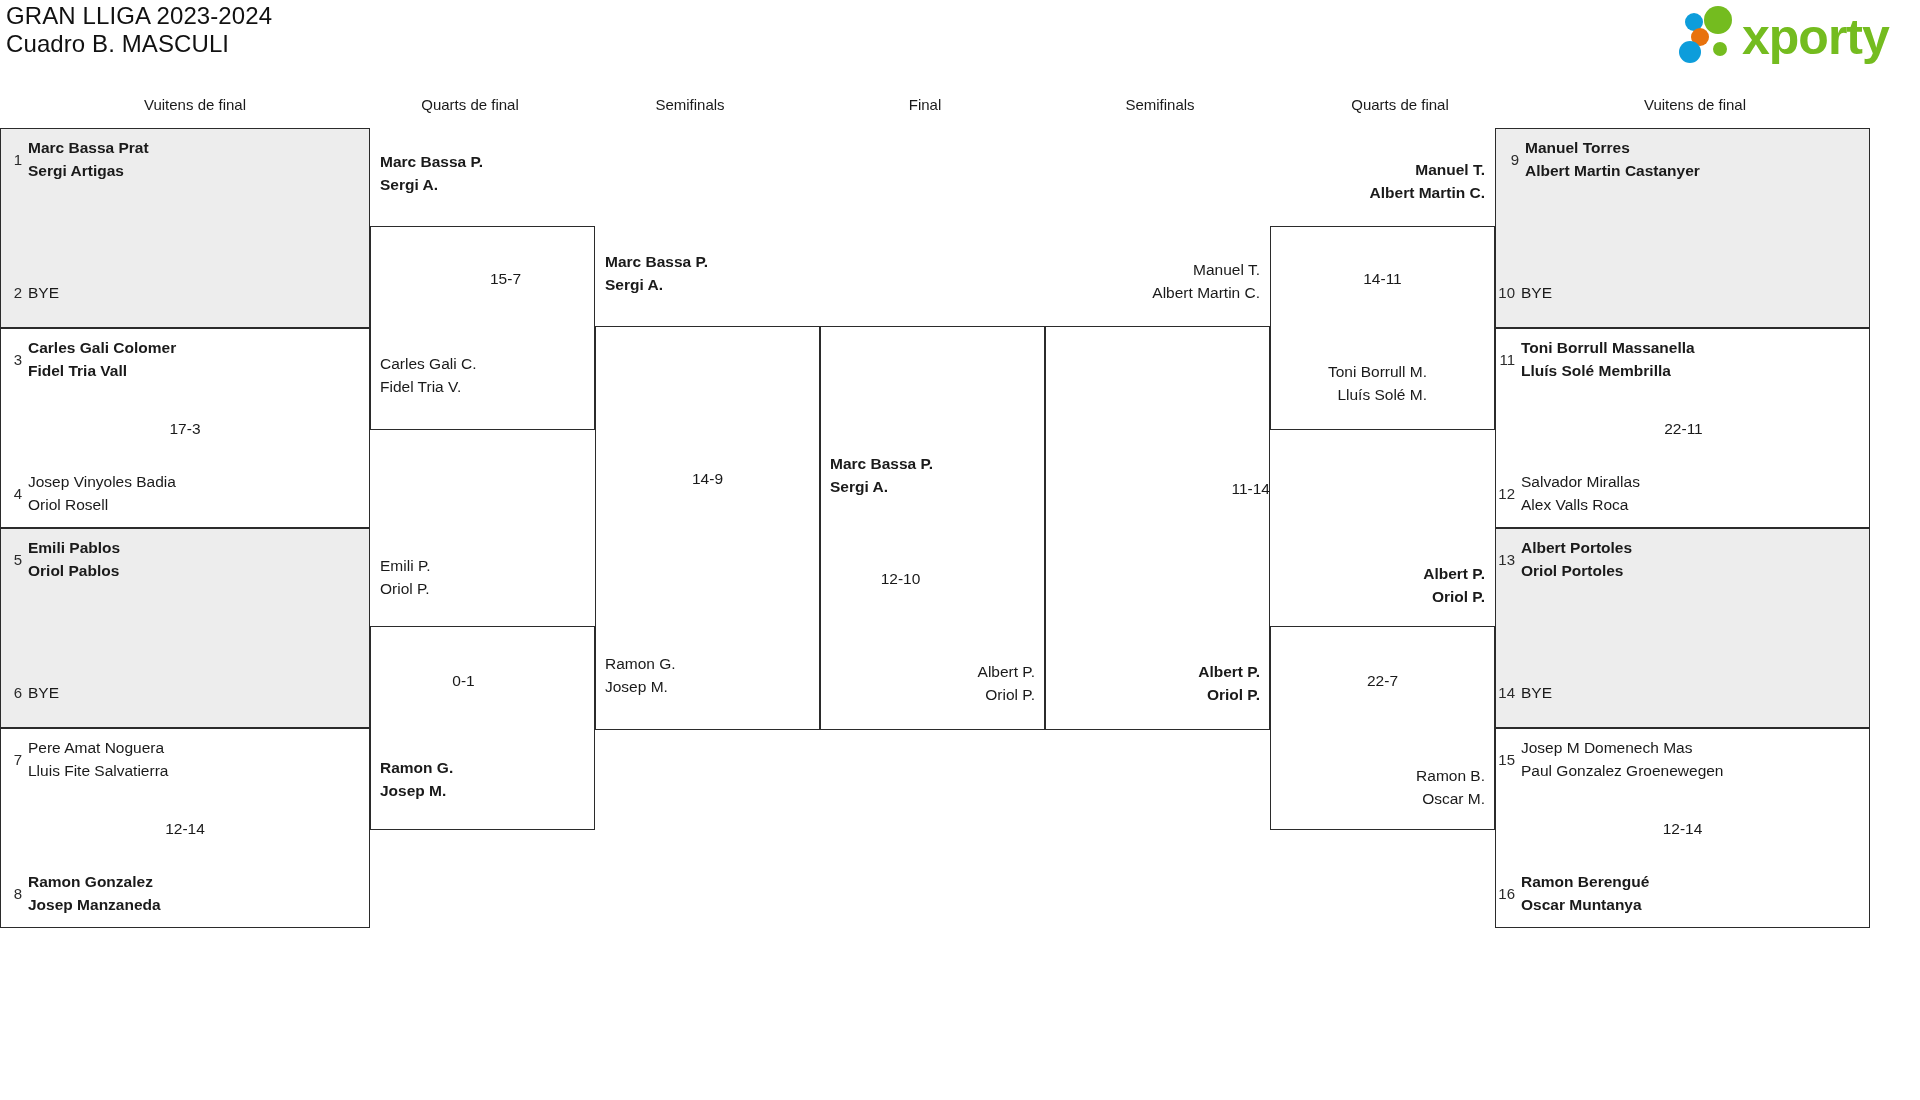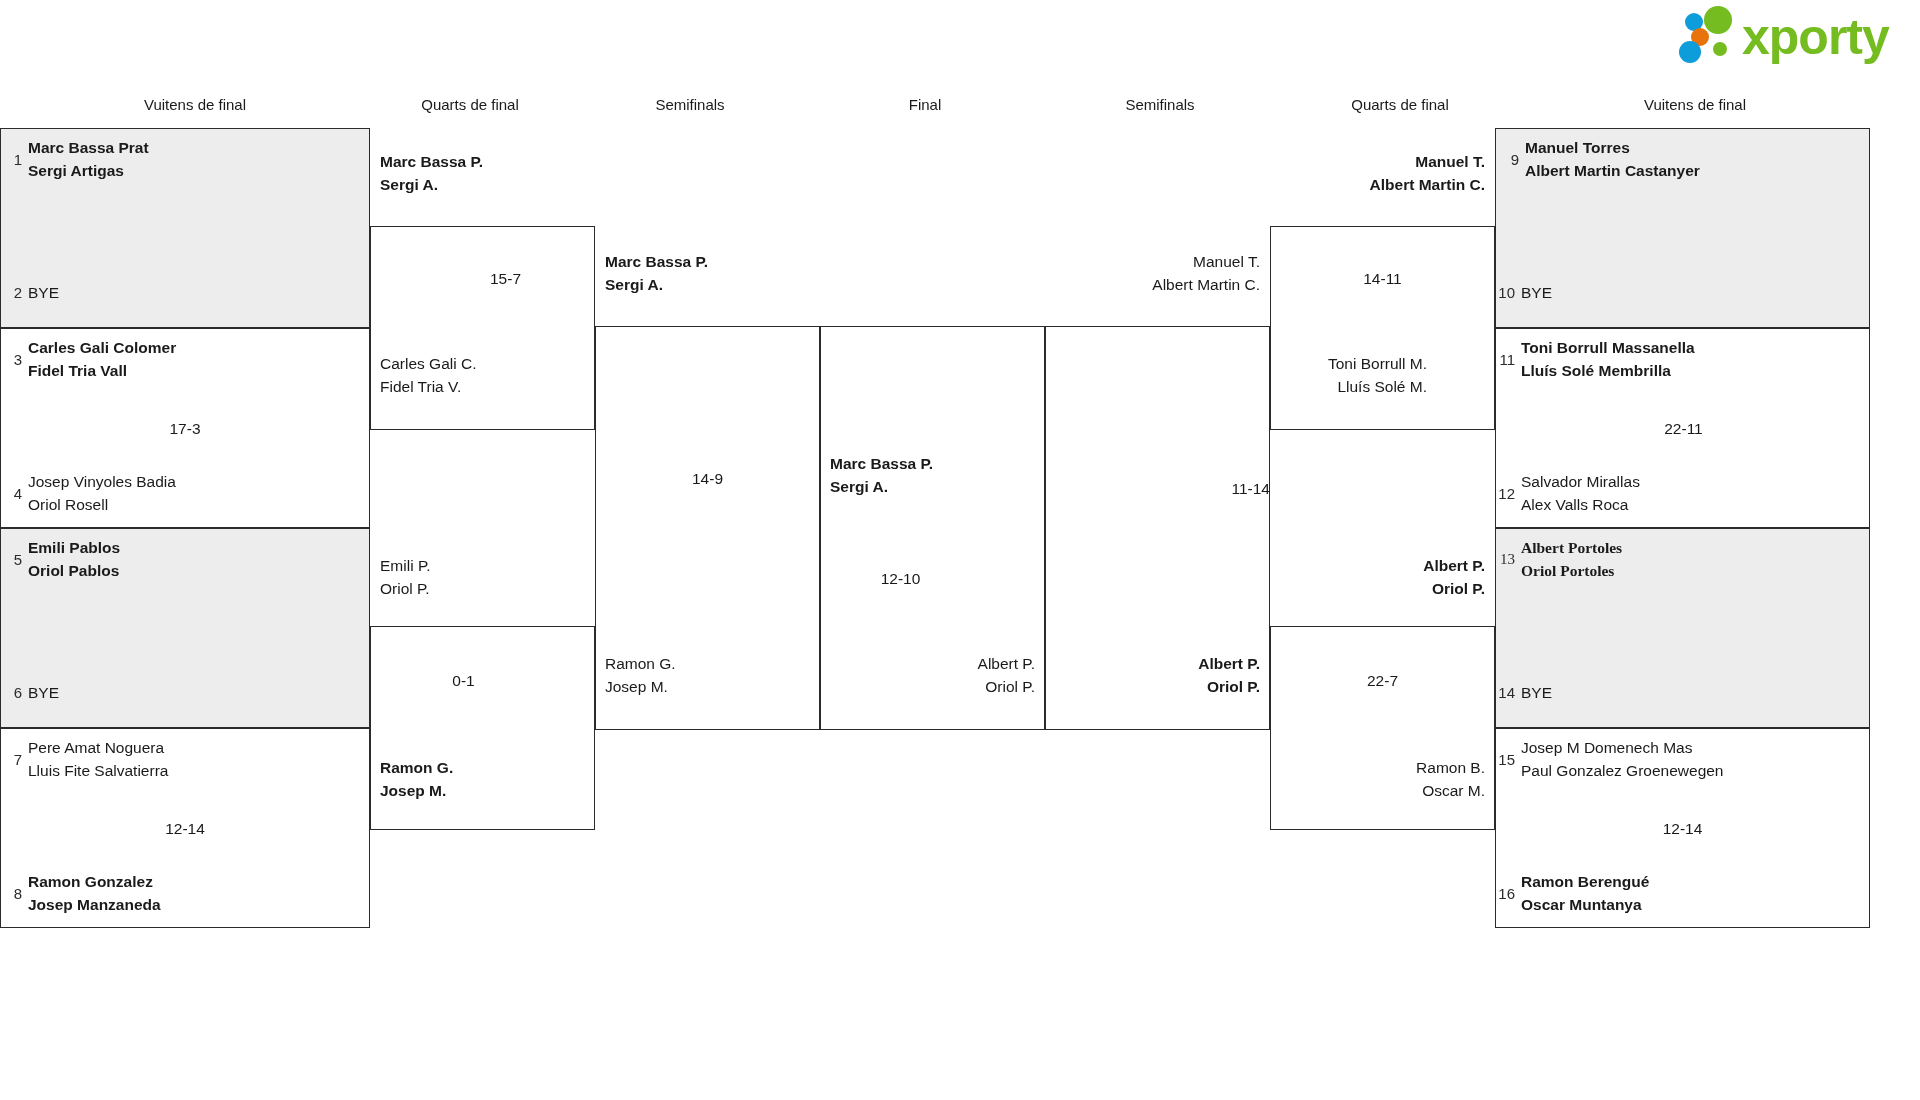--- a/index.html
+++ b/index.html
@@ -47,34 +47,38 @@
     align-self: center; padding-right: 6px;
   }
   .entry .names {
     font-size: 15.5px; line-height: 23px; color: #1a1a1a; white-space: nowrap;
   }
   .entry .names span { display: block; }
   .entry.win .names { font-weight: 700; }
   .entry.bye .names { font-size: 15.5px; line-height: 23px; }
 
   
-  .entry.rtl { flex-direction: row-reverse; }
+  .entry.rtl { flex-direction: row-reverse; margin-top: 8px; }
   .entry.rtl .names { text-align: right; }
 
   
   .score {
     position: absolute; font-size: 15.5px; line-height: 18px;
     color: #1a1a1a; text-align: center; white-space: nowrap;
   }
 </style>
 </head>
 <body>
 
 <div id="header">
 
+  <div id="title-block">
+    <span class="ln">GRAN LLIGA 2023-2024</span>
+    <span class="ln">Cuadro B. MASCULI</span>
+  </div>
 
   <div id="logo">
     <svg width="240" height="62" viewBox="0 0 240 62" xmlns="http://www.w3.org/2000/svg">
       <circle cx="22" cy="18" r="9" fill="#0d9ddb"></circle>
       <circle cx="46" cy="16" r="14" fill="#74bc1f"></circle>
       <circle cx="28" cy="33" r="9" fill="#e8720c"></circle>
       <circle cx="18" cy="48" r="11" fill="#0d9ddb"></circle>
       <circle cx="48" cy="45" r="7" fill="#74bc1f"></circle>
       <text x="70" y="50" font-family="Liberation Sans, sans-serif" font-size="50" font-weight="700" fill="#74bc1f" letter-spacing="-1">xporty</text>
     </svg>
@@ -292,21 +296,21 @@
 </div>
 <div class="score" style="left:1495px;top:420px;width:377px;">22-11</div>
 <div class="entry" style="left:1497px;top:470px;">
   <span class="seed">12</span>
   <span class="names">
     <span>Salvador Mirallas</span>
     <span>Alex Valls Roca</span>
   </span>
 </div>
 
-<div class="entry win" style="left:1497px;top:536px;font-family:Liberation Serif, serif;">
+<div class="entry win" style="left:1497px;top:536px;">
   <span class="seed">13</span>
   <span class="names">
     <span>Albert Portoles</span>
     <span>Oriol Portoles</span>
   </span>
 </div>
 <div class="entry bye" style="left:1497px;top:681px;">
   <span class="seed">14</span>
   <span class="names">
     <span>BYE</span>

